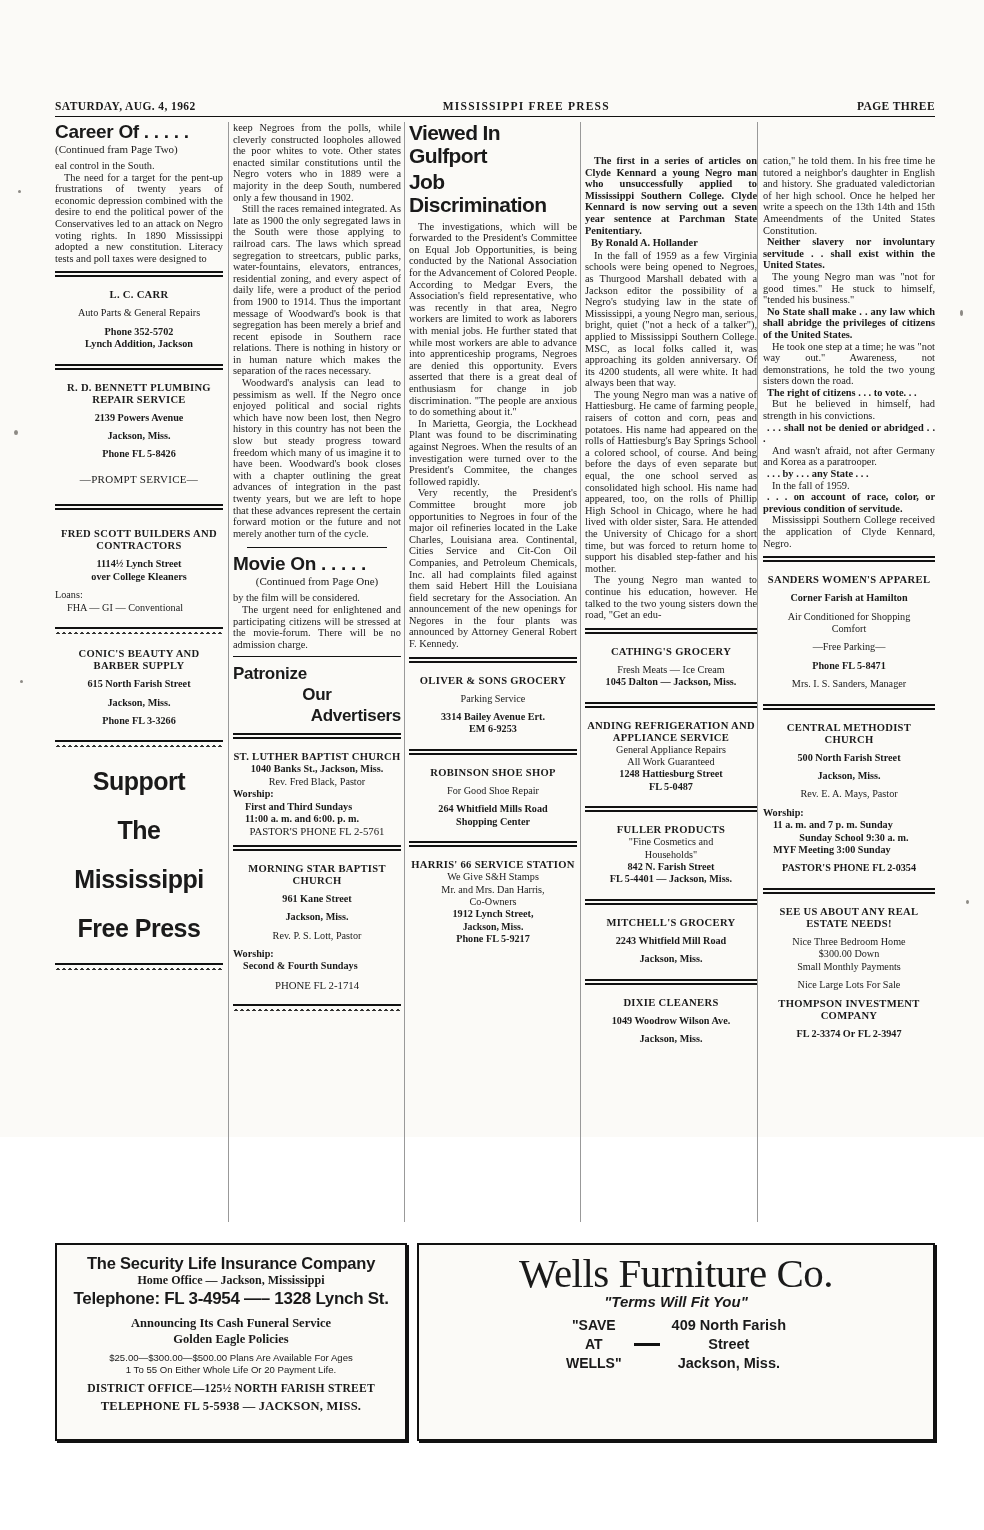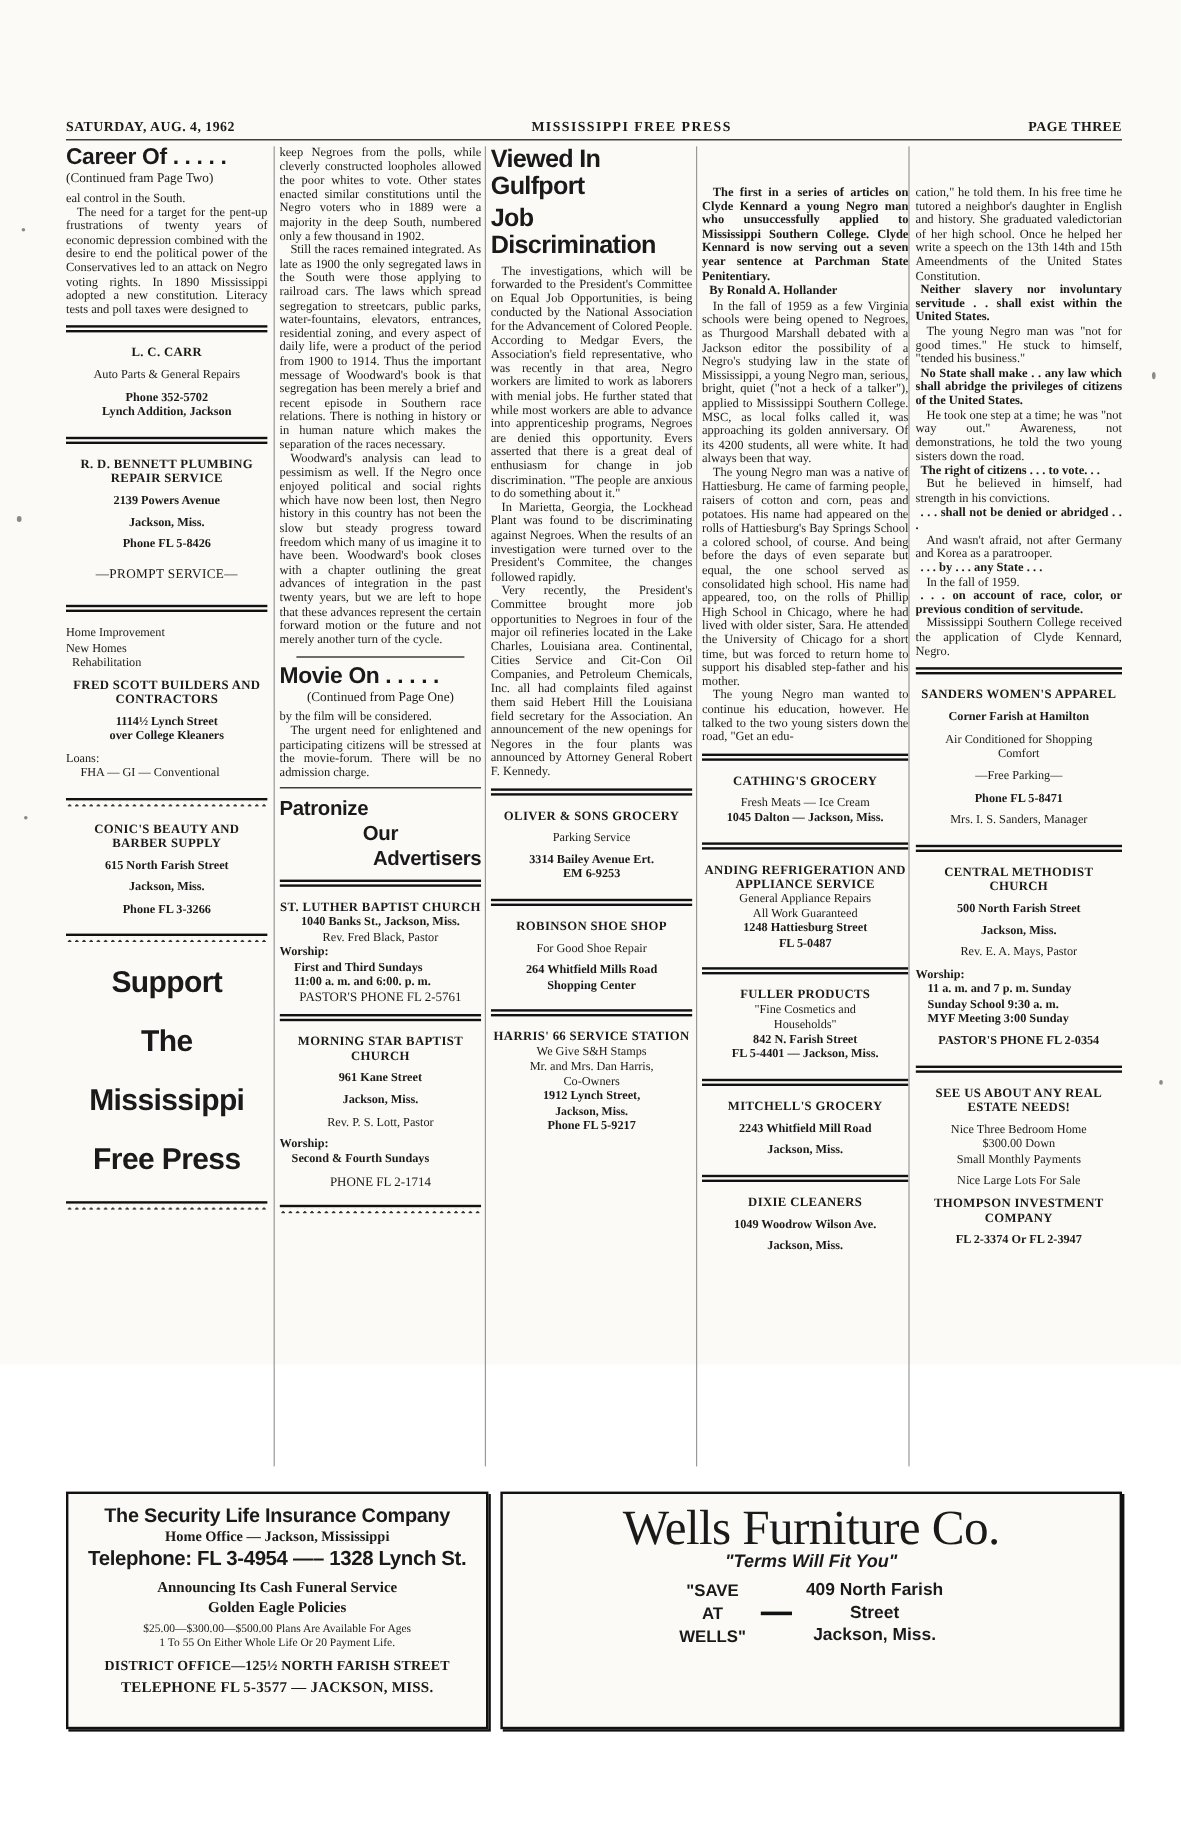--- a/index.html
+++ b/index.html
@@ -110,21 +110,21 @@
     position:absolute;top:0;box-sizing:border-box;
     border:2.2px solid #111;background:#fbfaf7;
     box-shadow:2px 2px 0 0 #111;
   }
   .bx-left{left:0px;width:352px;height:198px;padding:8px 8px 0 8px;text-align:center;}
   .bx-right{left:362px;width:518px;height:198px;padding:6px;}
   .sec-t1{font-family:"Liberation Sans", sans-serif;font-weight:bold;font-size:16.5px;letter-spacing:-.2px;line-height:20px;}
   .sec-t2{font-family:"Liberation Serif", serif;font-weight:bold;font-size:12px;line-height:15px;}
   .sec-t3{font-family:"Liberation Sans", sans-serif;font-weight:bold;font-size:17px;letter-spacing:-.3px;line-height:22px;}
   .sec-t4{font-family:"Liberation Serif", serif;font-weight:bold;font-size:12.5px;line-height:15.5px;}
-  .sec-t5{font-family:Liberation Serif, serif;font-size:9.6px;line-height:12px;}
+  .sec-t5{font-family:Liberation Sans, sans-serif;font-size:9.6px;line-height:12px;}
   .sec-t6{font-family:"Liberation Serif", serif;font-weight:bold;font-size:11.6px;letter-spacing:.2px;line-height:16px;}
   .sec-t7{font-family:"Liberation Serif", serif;font-weight:bold;font-size:12.5px;letter-spacing:.2px;line-height:18px;}
   .wells-name{
     font-family:"Liberation Serif", serif;font-size:41px;line-height:45px;
     text-align:center;letter-spacing:-.5px;
   }
   .wells-terms{
     font-family:"Liberation Sans", sans-serif;font-weight:bold;font-style:italic;
     font-size:15px;text-align:center;margin-top:-3px;
   }
@@ -202,25 +202,20 @@
         <div class="sp"></div>
           <div class="sp"></div>
         <span class="ln" style="font-size:11px;letter-spacing:.3px;">—PROMPT SERVICE—</span>
         <div class="sp"></div>
           <div class="sp"></div>
       </div>
 
       <div class="rule-d"></div>
       <div class="ad">
         <div class="sp"></div>
-        <div class="ad-left" style="line-height:12.6px;">
-          <span class="ln">Home  Improvement</span>
-          <span class="ln">New  Homes</span>
-          <span class="ln" style="padding-left:5px;">Rehabilitation</span>
-        </div>
         <div class="sp"></div>
         <div class="nm">FRED SCOTT BUILDERS AND CONTRACTORS</div>
         <div class="sp"></div>
         <span class="ln b">1114½ Lynch Street</span>
         <span class="ln b">over College Kleaners</span>
         <div class="sp"></div>
         <div class="ad-left" style="line-height:12.6px;">
           <span class="ln">Loans:</span>
           <span class="ln" style="padding-left:12px;">FHA — GI — Conventional</span>
         </div>
@@ -462,21 +457,21 @@
         <div class="sp"></div>
         <span class="ln b">500 North Farish Street</span>
         <div class="sp"></div>
         <span class="ln b">Jackson, Miss.</span>
         <div class="sp"></div>
         <span class="ln">Rev. E. A. Mays, Pastor</span>
         <div class="sp"></div>
         <div class="ad-left">
           <span class="ln b">Worship:</span>
           <span class="ln b" style="padding-left:10px;">11 a. m. and 7 p. m. Sunday</span>
-          <span class="ln b" style="padding-left:10px;">Sunday School 9:30 a. m.</span>
+          <span class="ln b" style="padding-left:10px;text-align:center;">Sunday School 9:30 a. m.</span>
           <span class="ln b" style="padding-left:10px;">MYF Meeting 3:00 Sunday</span>
         </div>
         <div class="sp"></div>
         <span class="ln b">PASTOR'S PHONE FL 2-0354</span>
         <div class="sp"></div>
       </div>
 
       <div class="rule-d"></div>
       <div class="ad">
         <div class="sp"></div>
@@ -503,21 +498,21 @@
       <div class="sec-t2">Home Office — Jackson, Mississippi</div>
       <div class="sec-t3">Telephone: FL 3-4954 —– 1328 Lynch St.</div>
       <div style="height:6px;"></div>
       <div class="sec-t4">Announcing Its Cash Funeral Service</div>
       <div class="sec-t4">Golden Eagle Policies</div>
       <div style="height:5px;"></div>
       <div class="sec-t5">$25.00—$300.00—$500.00  Plans Are Available For Ages</div>
       <div class="sec-t5">1 To 55 On Either Whole Life Or 20 Payment Life.</div>
       <div style="height:5px;"></div>
       <div class="sec-t6">DISTRICT OFFICE—125½ NORTH FARISH STREET</div>
-      <div class="sec-t7">TELEPHONE FL 5-3577 — JACKSON, MISS.</div>
+      <div class="sec-t7">TELEPHONE FL 5-5938 — JACKSON, MISS.</div>
     </div>
 
     <div class="bx bx-right">
       <div class="wells-name">Wells Furniture Co.</div>
       <div class="wells-terms">"Terms Will Fit You"</div>
       <div class="wells-row">
         <div class="wells-save">
           <div>"SAVE</div>
           <div>AT</div>
           <div>WELLS"</div>

